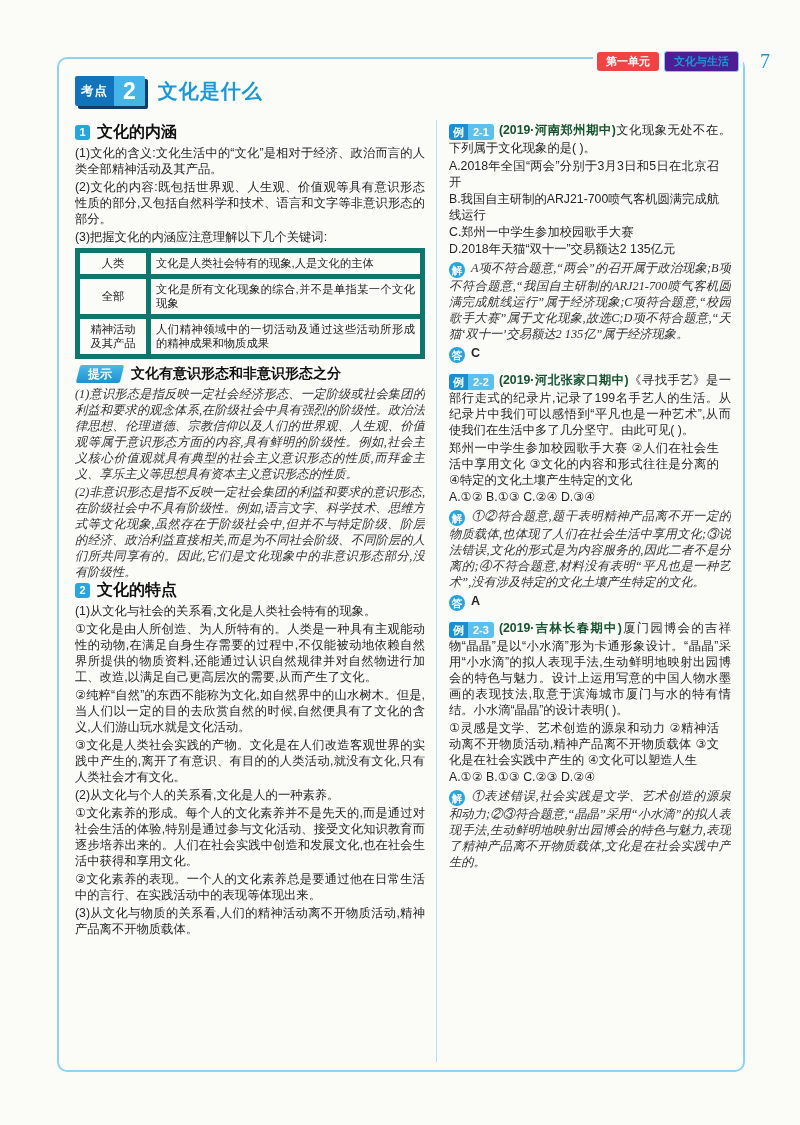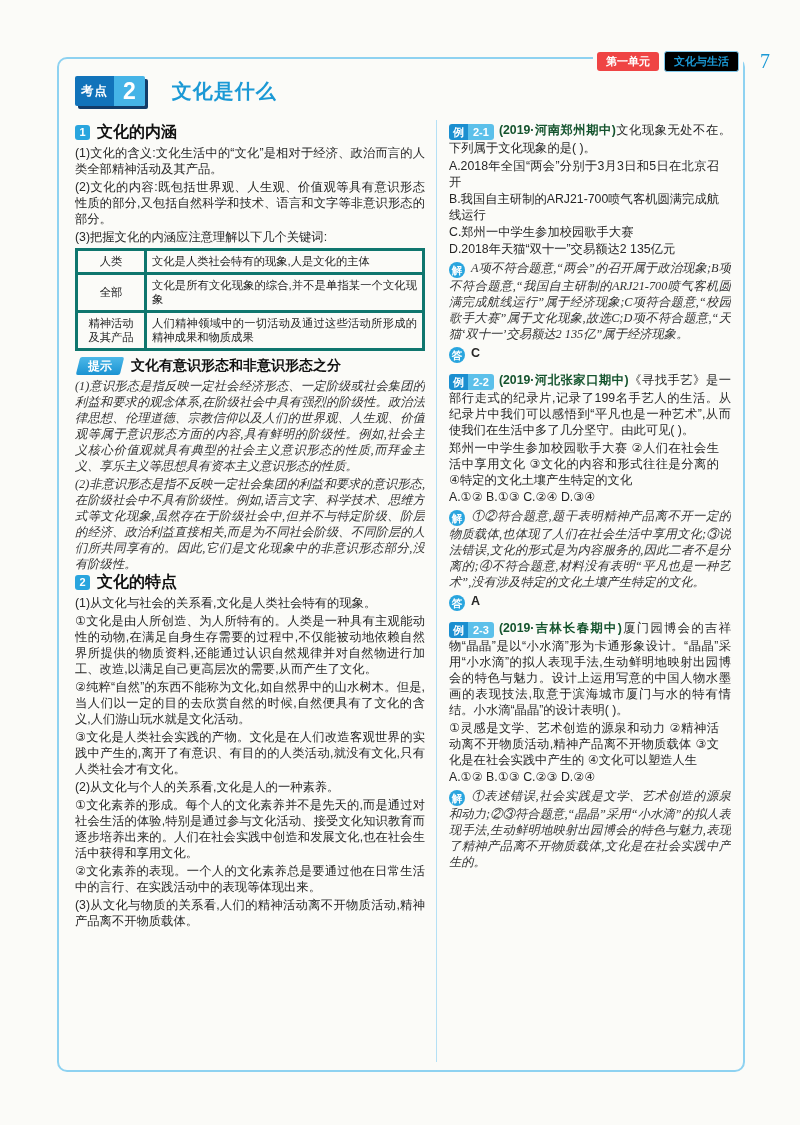--- a/index.html
+++ b/index.html
@@ -9,43 +9,43 @@
     font-family:"Liberation Sans","DejaVu Sans",sans-serif;
     color:#262626;
   }
   .frame {
     position:absolute; left:57px; top:57px; width:684px; height:1011px;
     border:2px solid #8ed2f1; border-radius:10px;
   }
   
   .unit-tags { position:absolute; top:51px; right:57px; display:flex; gap:5px; align-items:center; background:#fbfbf8; padding:0 4px; }
   .tag-solid { background:#ef4444; color:#fff; font-size:11px; font-weight:bold; padding:2px 9px; border-radius:3px; }
-  .tag-outline { color:#1b99d5; border:1px solid #7fc9ec; background:#000000; font-size:11px; font-weight:bold; padding:2px 9px; border-radius:3px; }
+  .tag-outline { color:#1b99d5; border:1px solid #7fc9ec; background:#4c1d95; font-size:11px; font-weight:bold; padding:2px 9px; border-radius:3px; }
   .page-num { position:absolute; top:50px; left:760px; color:#1b99d5; font-size:20px; font-family:"Liberation Serif","DejaVu Serif",serif; }
   
-  .kaodian { position:absolute; top:76px; left:75px; display:flex; align-items:center;gap:14px; }
+  .kaodian { position:absolute; top:76px; left:75px; display:flex; align-items:center; }
   .kd-box { display:inline-flex; align-items:stretch; height:30px; box-shadow:3px 3px 0 #123c69; border-radius:2px; overflow:hidden; }
   .kd-label { background:#1173ba; color:#fff; font-weight:bold; font-size:12.5px; padding:0 6px; display:flex; align-items:center; letter-spacing:1px; }
   .kd-num { background:#45b4e7; color:#fff; font-weight:bold; font-size:23px; padding:0 9px; display:flex; align-items:center; }
   .kd-title { color:#1b99d5; font-size:20px; font-weight:bold; margin-left:13px; letter-spacing:1px; }
   
   .col { position:absolute; top:122px; height:940px; overflow:hidden; font-size:12.3px; line-height:16px; text-align:justify; }
   .col-left { left:75px; width:350px; }
   .col-right { left:449px; width:282px; }
   .divider { position:absolute; left:436px; top:120px; width:1px; height:942px; background:#b5e0f5; }
   p { margin:0 0 2px 0; }
   
   .sec-head { margin:2px 0 4px 0; }
   .sec-num { display:inline-block; width:15px; height:15px; background:#29a5de; color:#fff;
     font-weight:bold; font-size:11px; line-height:15px; text-align:center; border-radius:3px;
     margin-right:7px; vertical-align:1px; }
   .sec-title { font-weight:bold; font-size:16px; color:#111; }
   
   table.kw { width:100%; border-collapse:collapse; margin:3px 0 6px 0; font-size:11.3px; line-height:14.5px; }
-  table.kw td { border:3px solid #0f766e; padding:3px 5px; color:#222; }
+  table.kw td { border:5px solid #0f766e; padding:3px 5px; color:#222; }
   table.kw td.k { width:56px; text-align:center; }
   
   .tip-head { margin:4px 0 3px 0; }
   .tip-badge { display:inline-block; background:linear-gradient(180deg,#4cb8e8,#1b93d2); transform:skewX(-14deg);
     padding:1px 10px; margin:0 9px 0 3px; border-radius:2px; }
   .tip-badge span { display:inline-block; transform:skewX(14deg); color:#fff; font-weight:bold; font-size:12px; }
   .tip-title { font-weight:bold; font-size:14px; color:#111; }
   .kai { font-family:"Liberation Serif","DejaVu Serif",serif; font-style:italic; color:#333; }
   
   .ex { margin-bottom:4px; }

